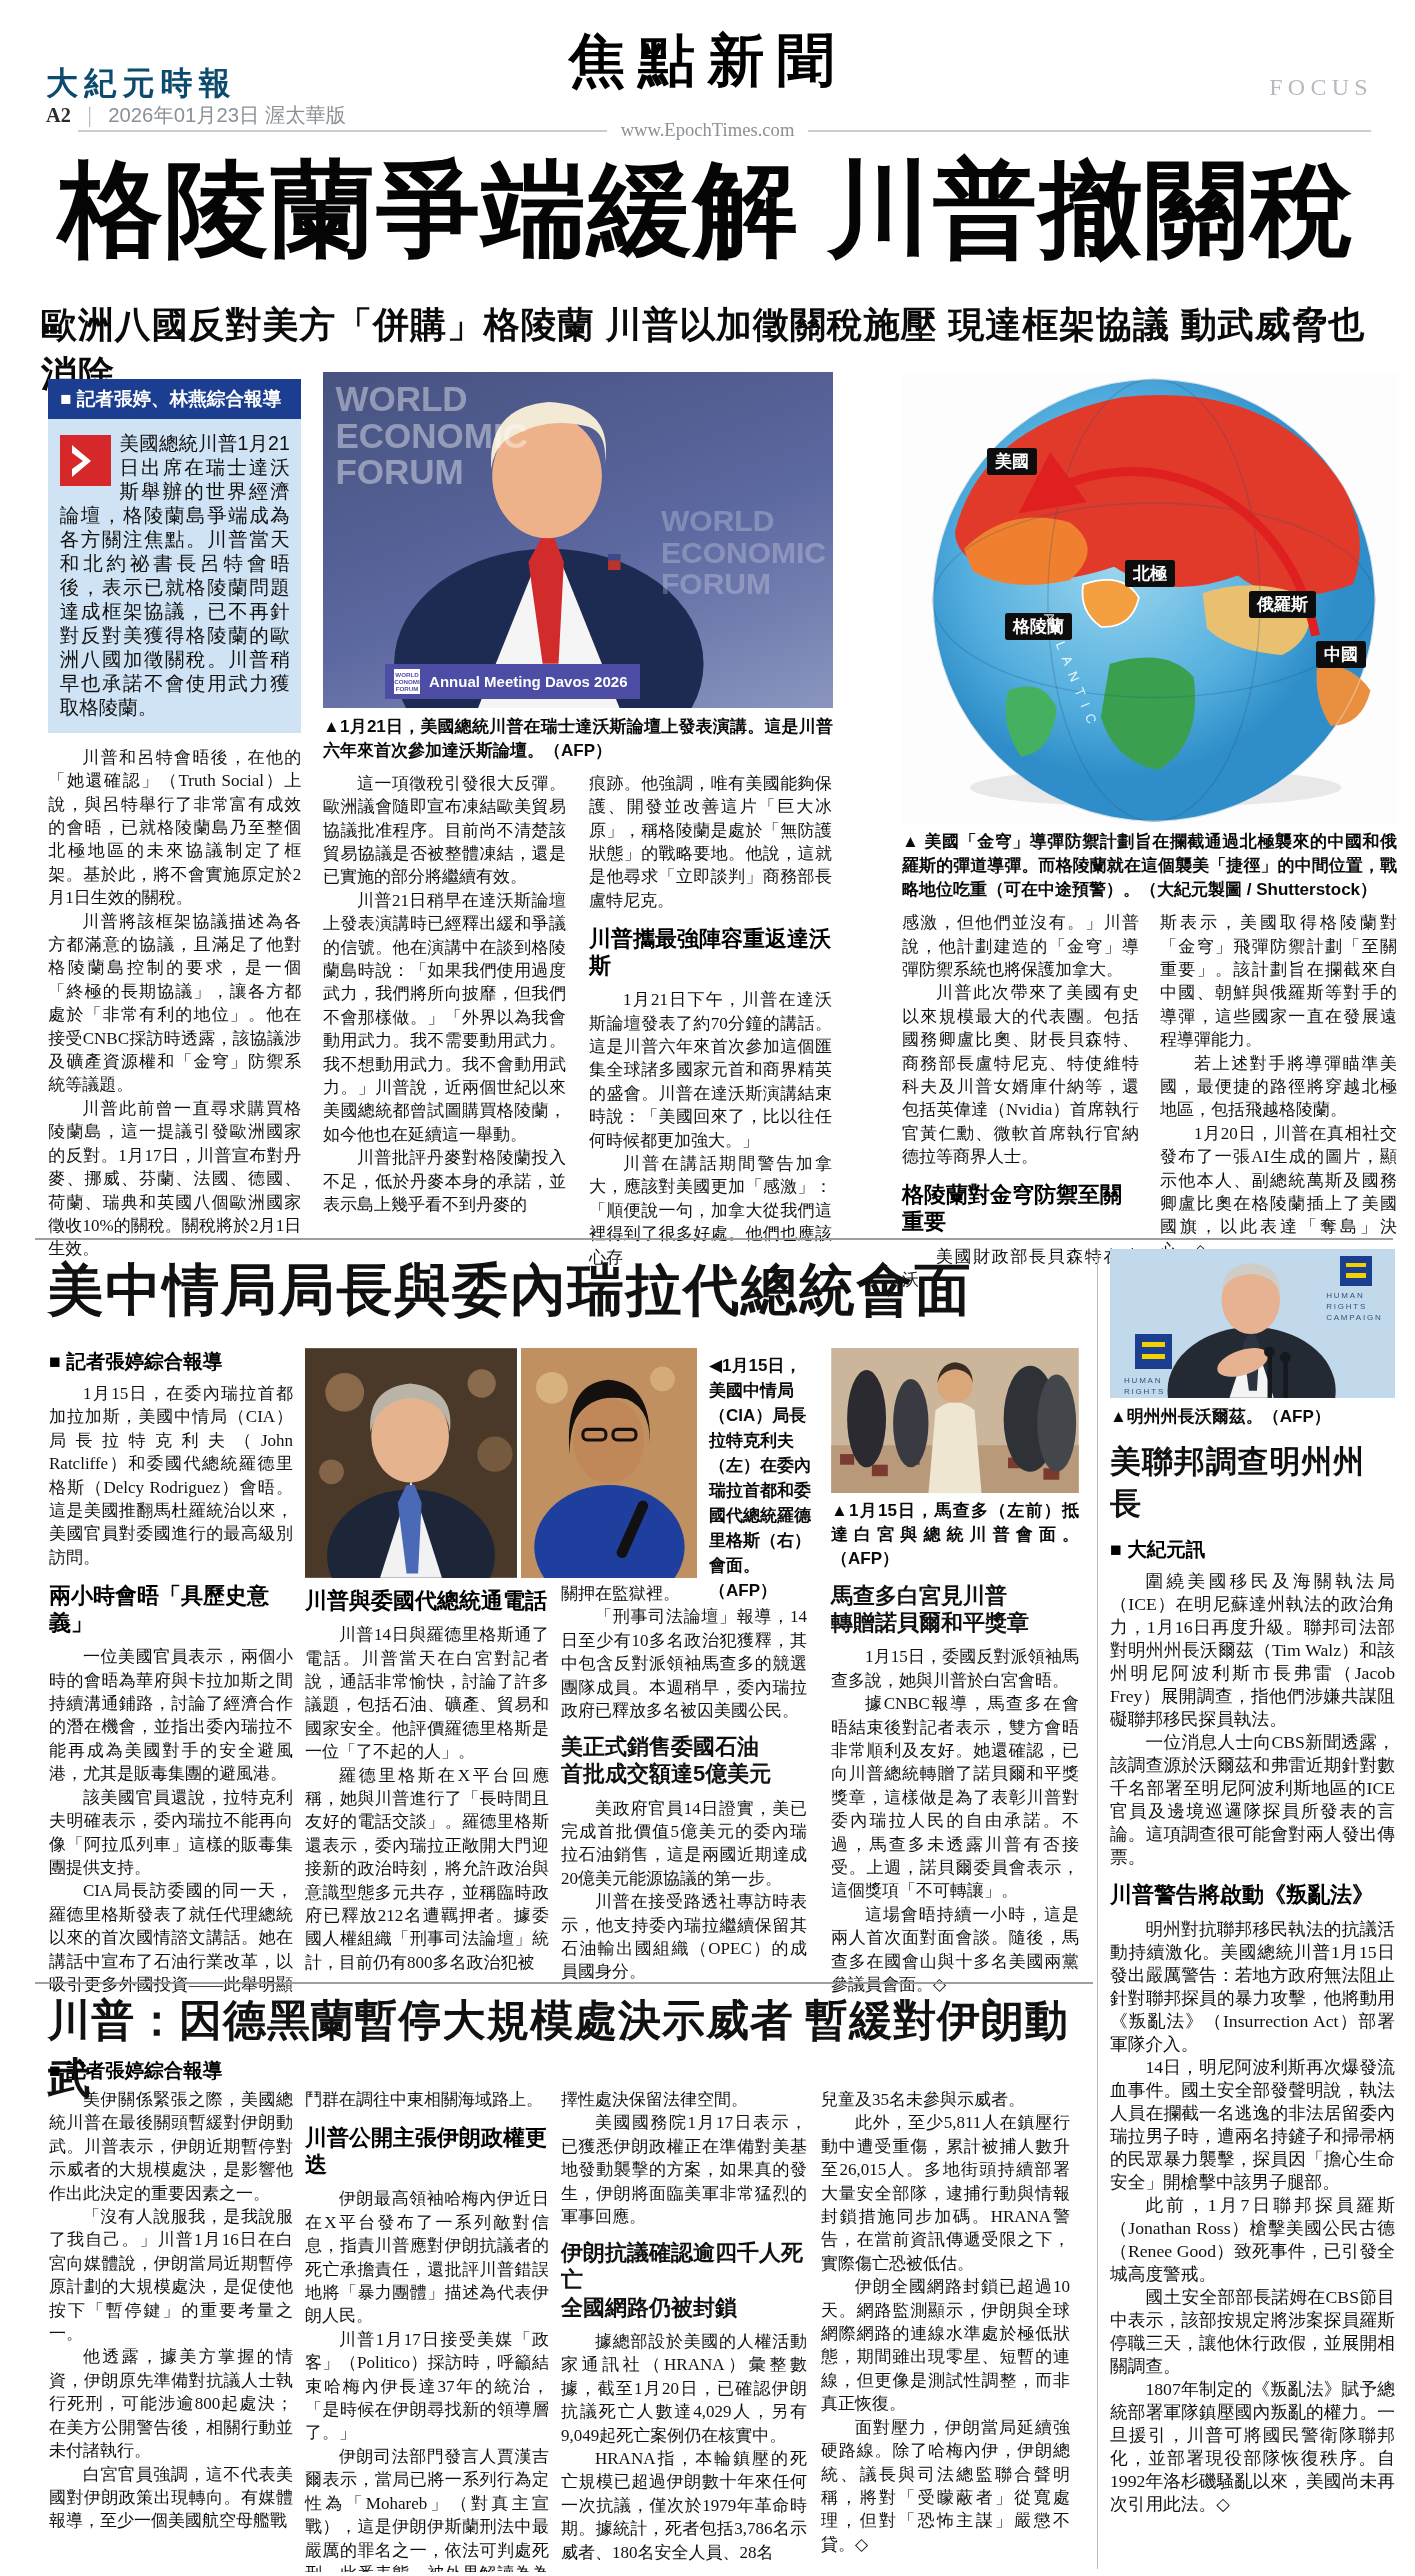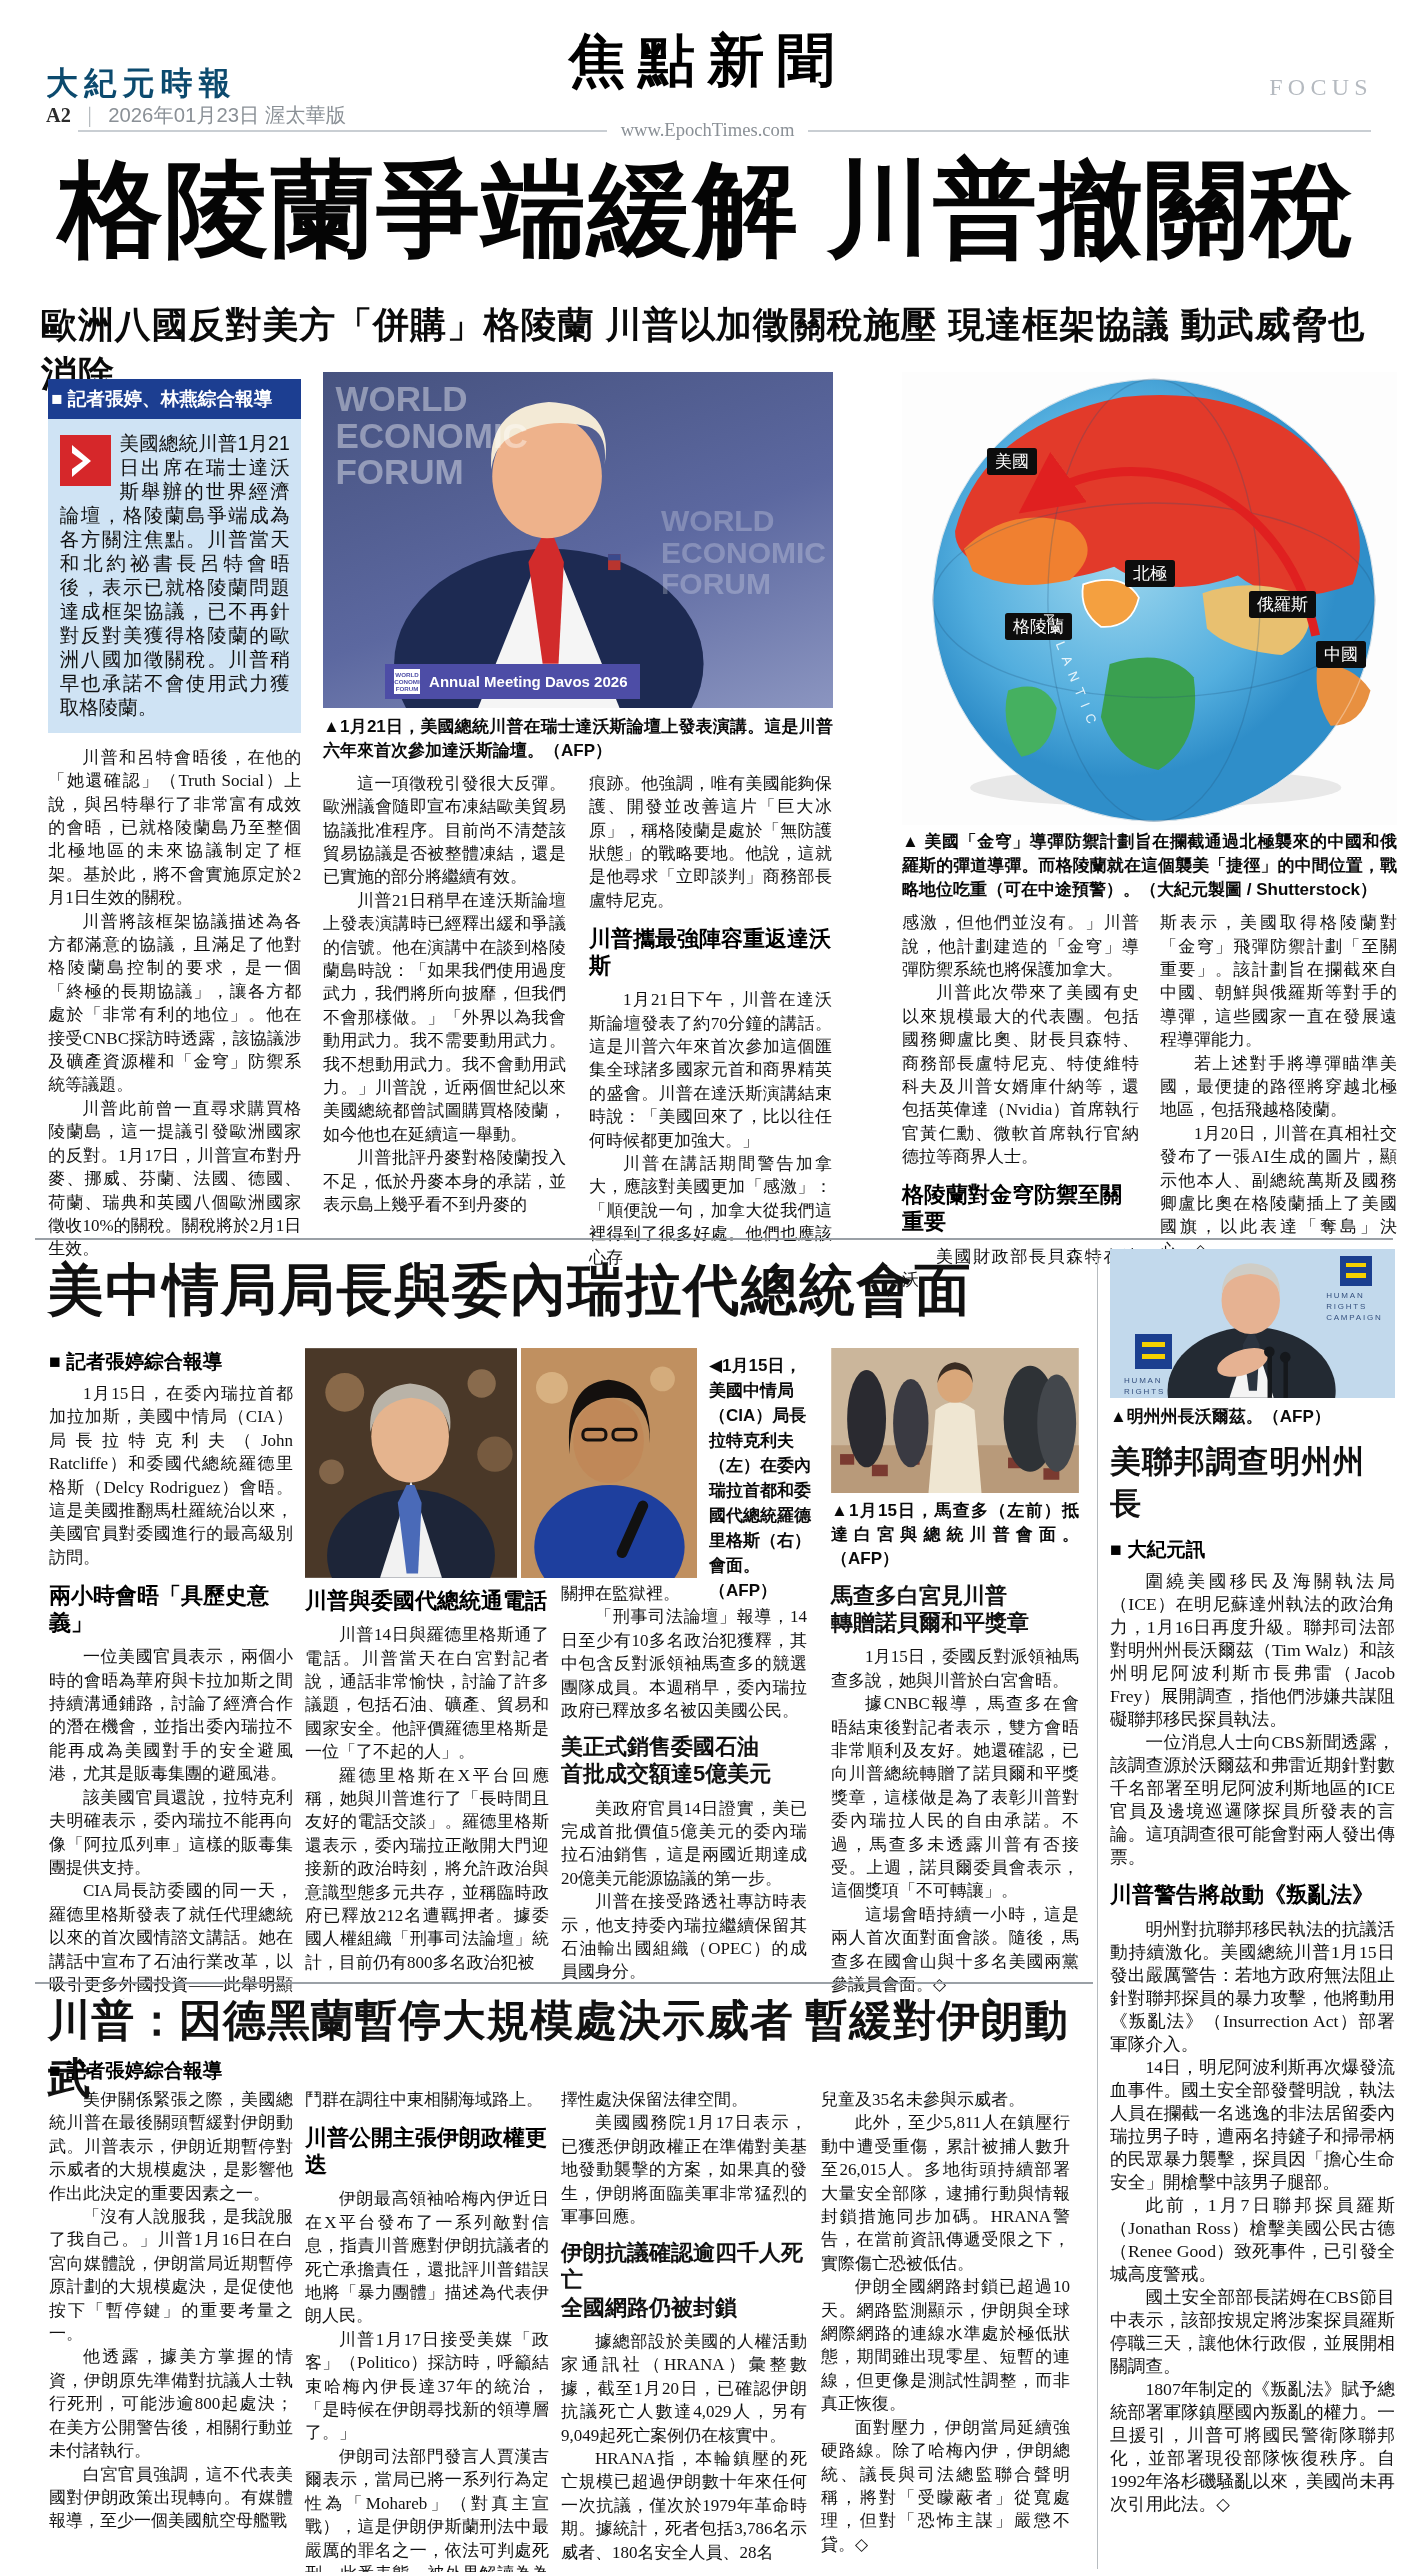--- a/index.html
+++ b/index.html
@@ -35,21 +35,21 @@
              font-size:17px; line-height:24px; color:#0a0a0a; text-align:justify; }
   .subhead { font-family:"Liberation Sans","DejaVu Sans",sans-serif; font-weight:bold;
              font-size:22px; line-height:27.4px; color:#000; margin:12.4px 0 8.8px; }
   .byline { font-family:"Liberation Sans","DejaVu Sans",sans-serif; font-weight:bold;
             font-size:19.5px; color:#000; }
 
   
   #top-article { position:absolute; left:35px; top:372px; width:1362px; height:865px; }
   .lead-col { position:absolute; left:13.3px; top:7px; width:253px; }
   .lead-box-head { background:#1c3e91; color:#fff; font-weight:bold; font-size:18.6px;
-                   padding:7px 3px; font-family:"Liberation Sans",sans-serif; }
+                   padding:7px 12px; font-family:"Liberation Sans",sans-serif; }
   .lead-box-body { background:#cfe3f4; padding:12.4px 11.5px 14px;
                    font-family:"Liberation Sans","DejaVu Sans",sans-serif;
                    font-size:19.5px; line-height:24px; text-align:justify; }
   .epoch-arrow { float:left; width:51px; height:51px; background:#d6272a; margin:3.5px 8.8px 1.8px 0; position:relative; }
   .epoch-arrow:before { content:""; position:absolute; left:12.4px; top:9.7px; border-left:19.5px solid #fff;
                         border-top:16px solid transparent; border-bottom:16px solid transparent; }
   .epoch-arrow:after { content:""; position:absolute; left:12.4px; top:17.7px; border-left:11.5px solid #d6272a;
                        border-top:8px solid transparent; border-bottom:8px solid transparent; }
   .lead-col .btxt { margin-top:12.4px; }
 
@@ -63,21 +63,21 @@
   .davos-banner .wef-chip { width:26.5px; height:25px; background:#fff; color:#4d4da6; font-size:6.2px;
                             font-weight:bold; display:flex; align-items:center; justify-content:center;
                             text-align:center; margin-right:8.8px; font-family:"Liberation Sans",sans-serif; }
   .davos-banner .bt { color:#fff; font-size:15px; font-weight:bold; font-family:"Liberation Sans",sans-serif; }
   .photo-block .caption { margin-top:7px; }
   .twocol { display:flex; gap:23px; margin-top:8.8px; }
   .twocol .c { width:243px; }
 
   .globe-block { position:absolute; left:867px; top:0; width:495px; }
   .photo-globe { position:relative; width:495px; height:453px; background:#fdfdfd; overflow:hidden; }
-  .globe-label { position:absolute; background:#0d0d0d; color:#fff; font-size:17px; font-weight:normal;
+  .globe-label { position:absolute; background:#0d0d0d; color:#fff; font-size:17px; font-weight:bold;
                  padding:1.8px 8px; border-radius:2.7px; font-family:"Liberation Sans",sans-serif;text-align:center; }
   .globe-ocean { position:absolute; left:106px; top:292px; color:rgba(255,255,255,.85); font-size:13.3px;
                  letter-spacing:8px; transform:rotate(68deg); font-family:"Liberation Sans",sans-serif; }
   .globe-block .caption { font-size:17px; margin-top:5.3px; }
   .globe-cols { display:flex; gap:21px; margin-top:8.8px; }
   .globe-cols .c { width:237px; }
 
   
   .hrule { position:absolute; height:1.8px; background:#9aa0a6; }
   .vrule { position:absolute; width:0.9px; background:#b7bcc0; }

